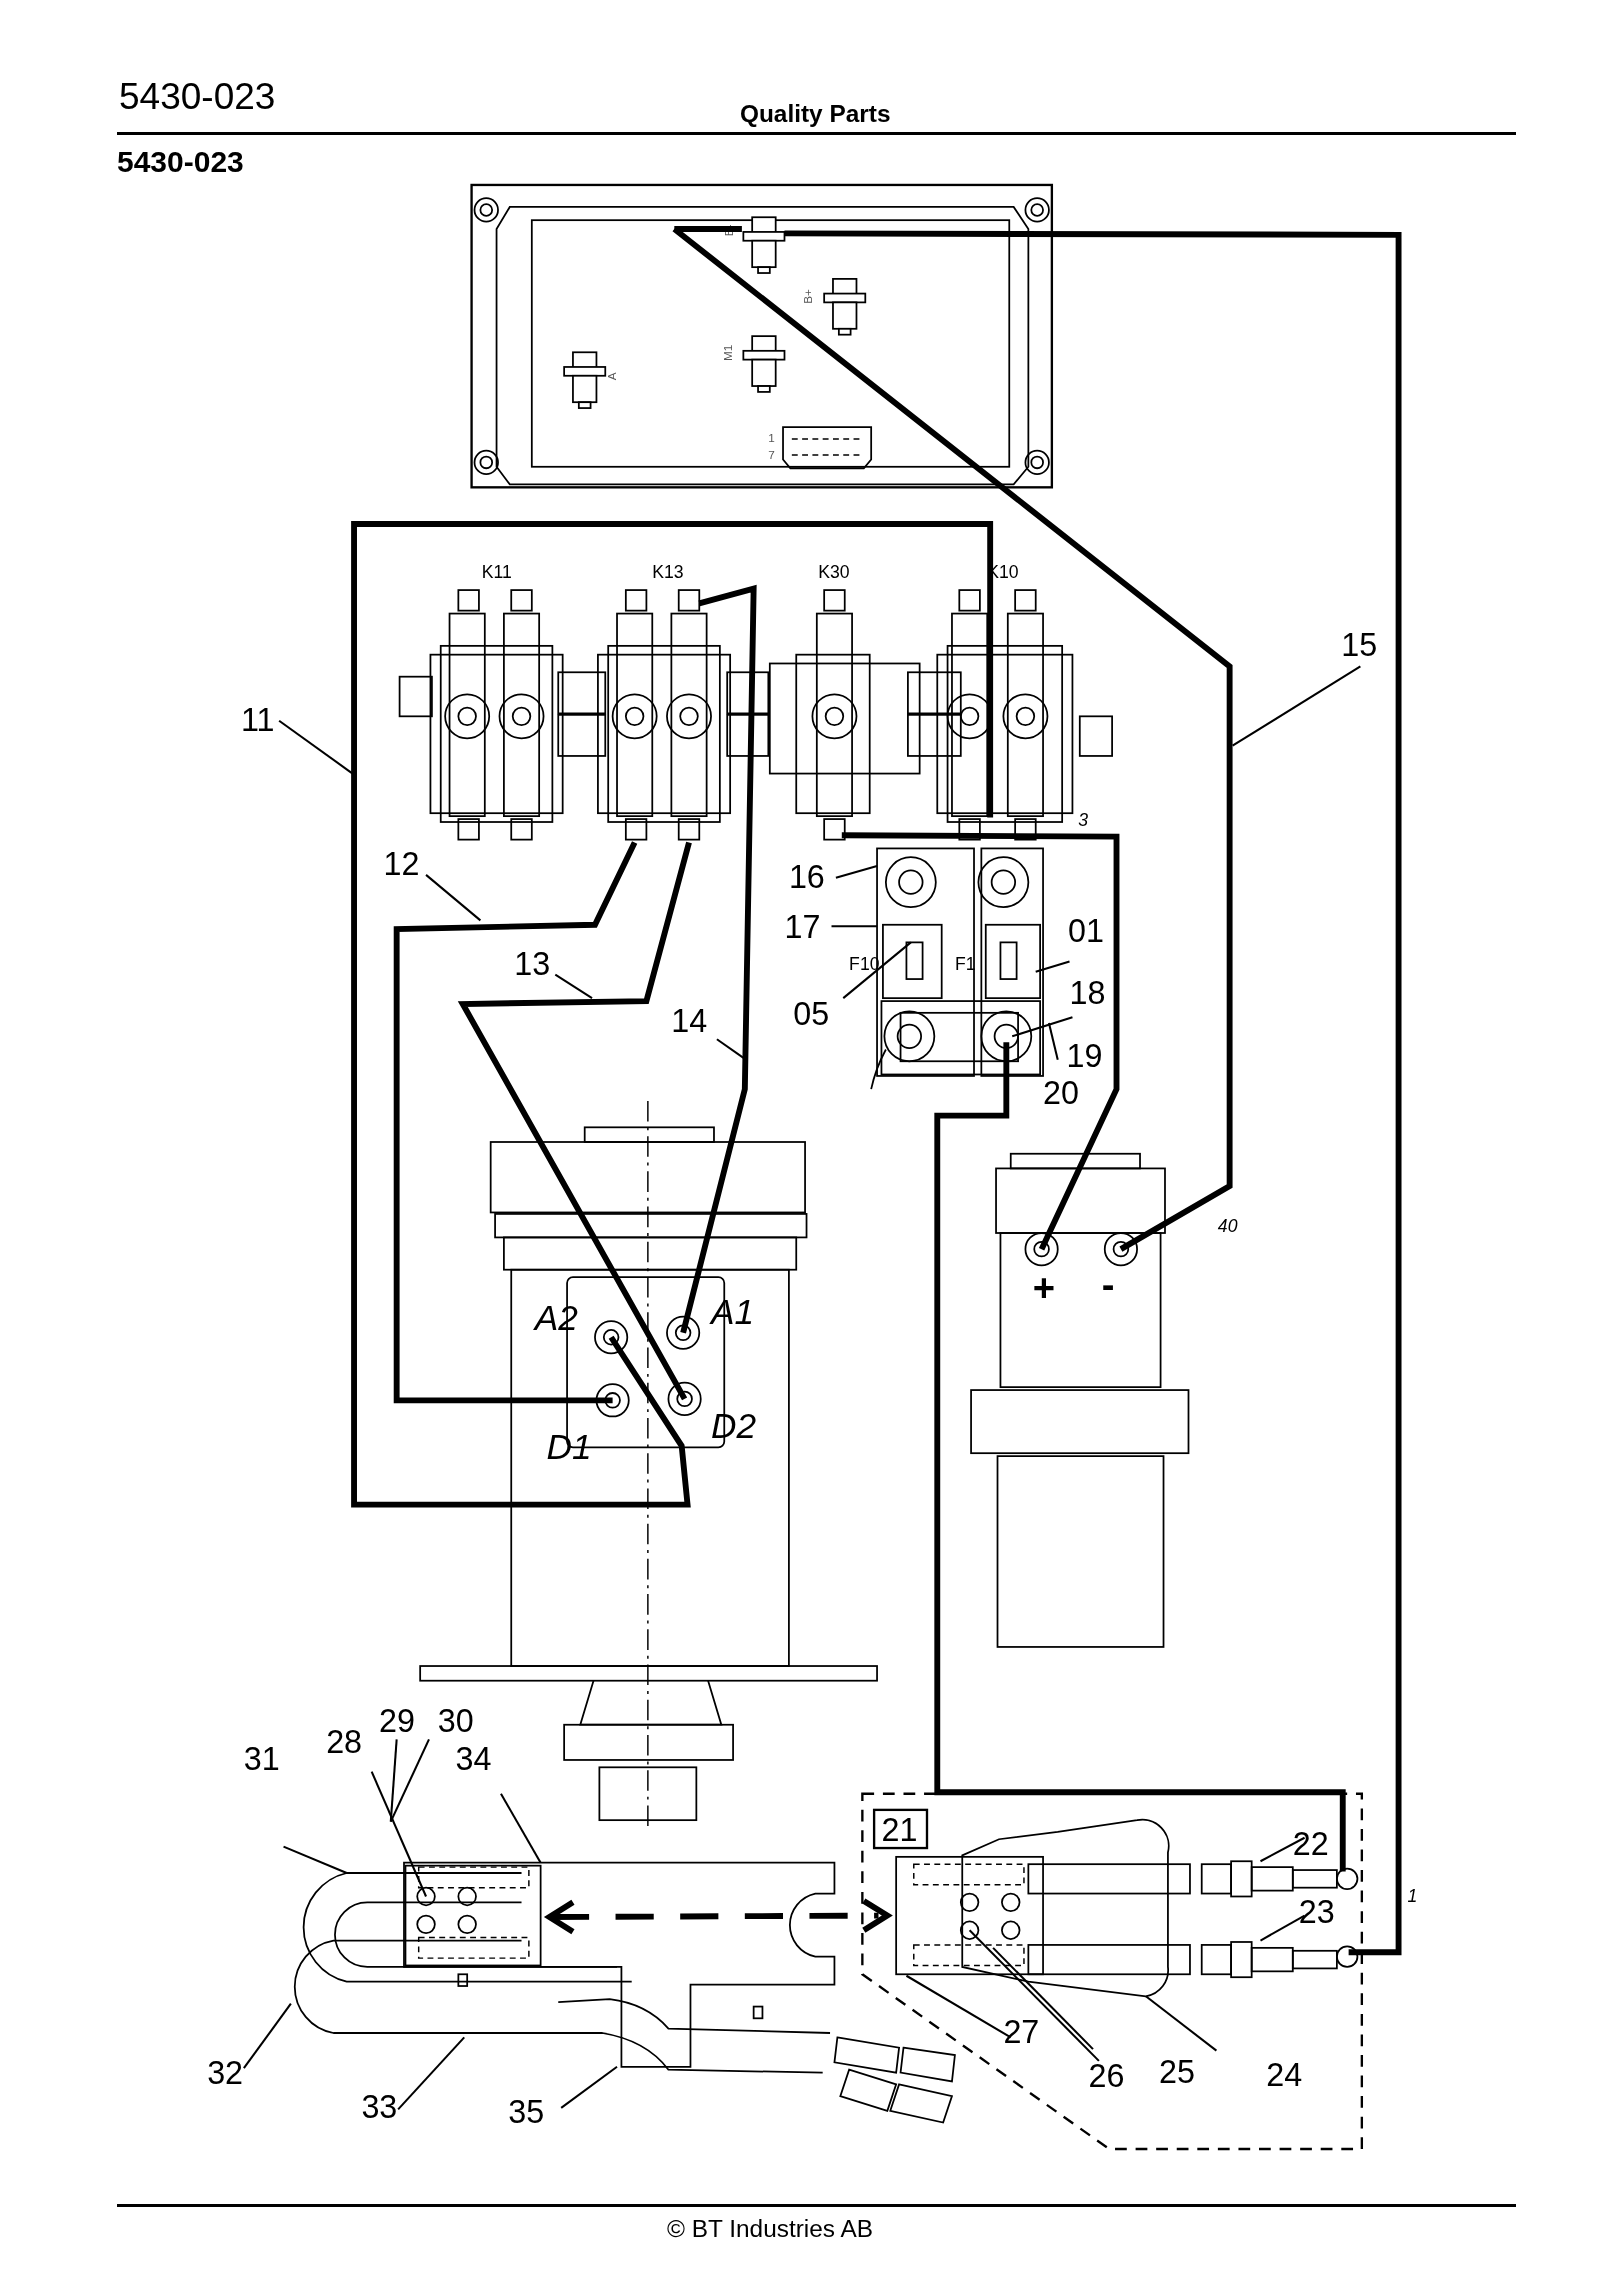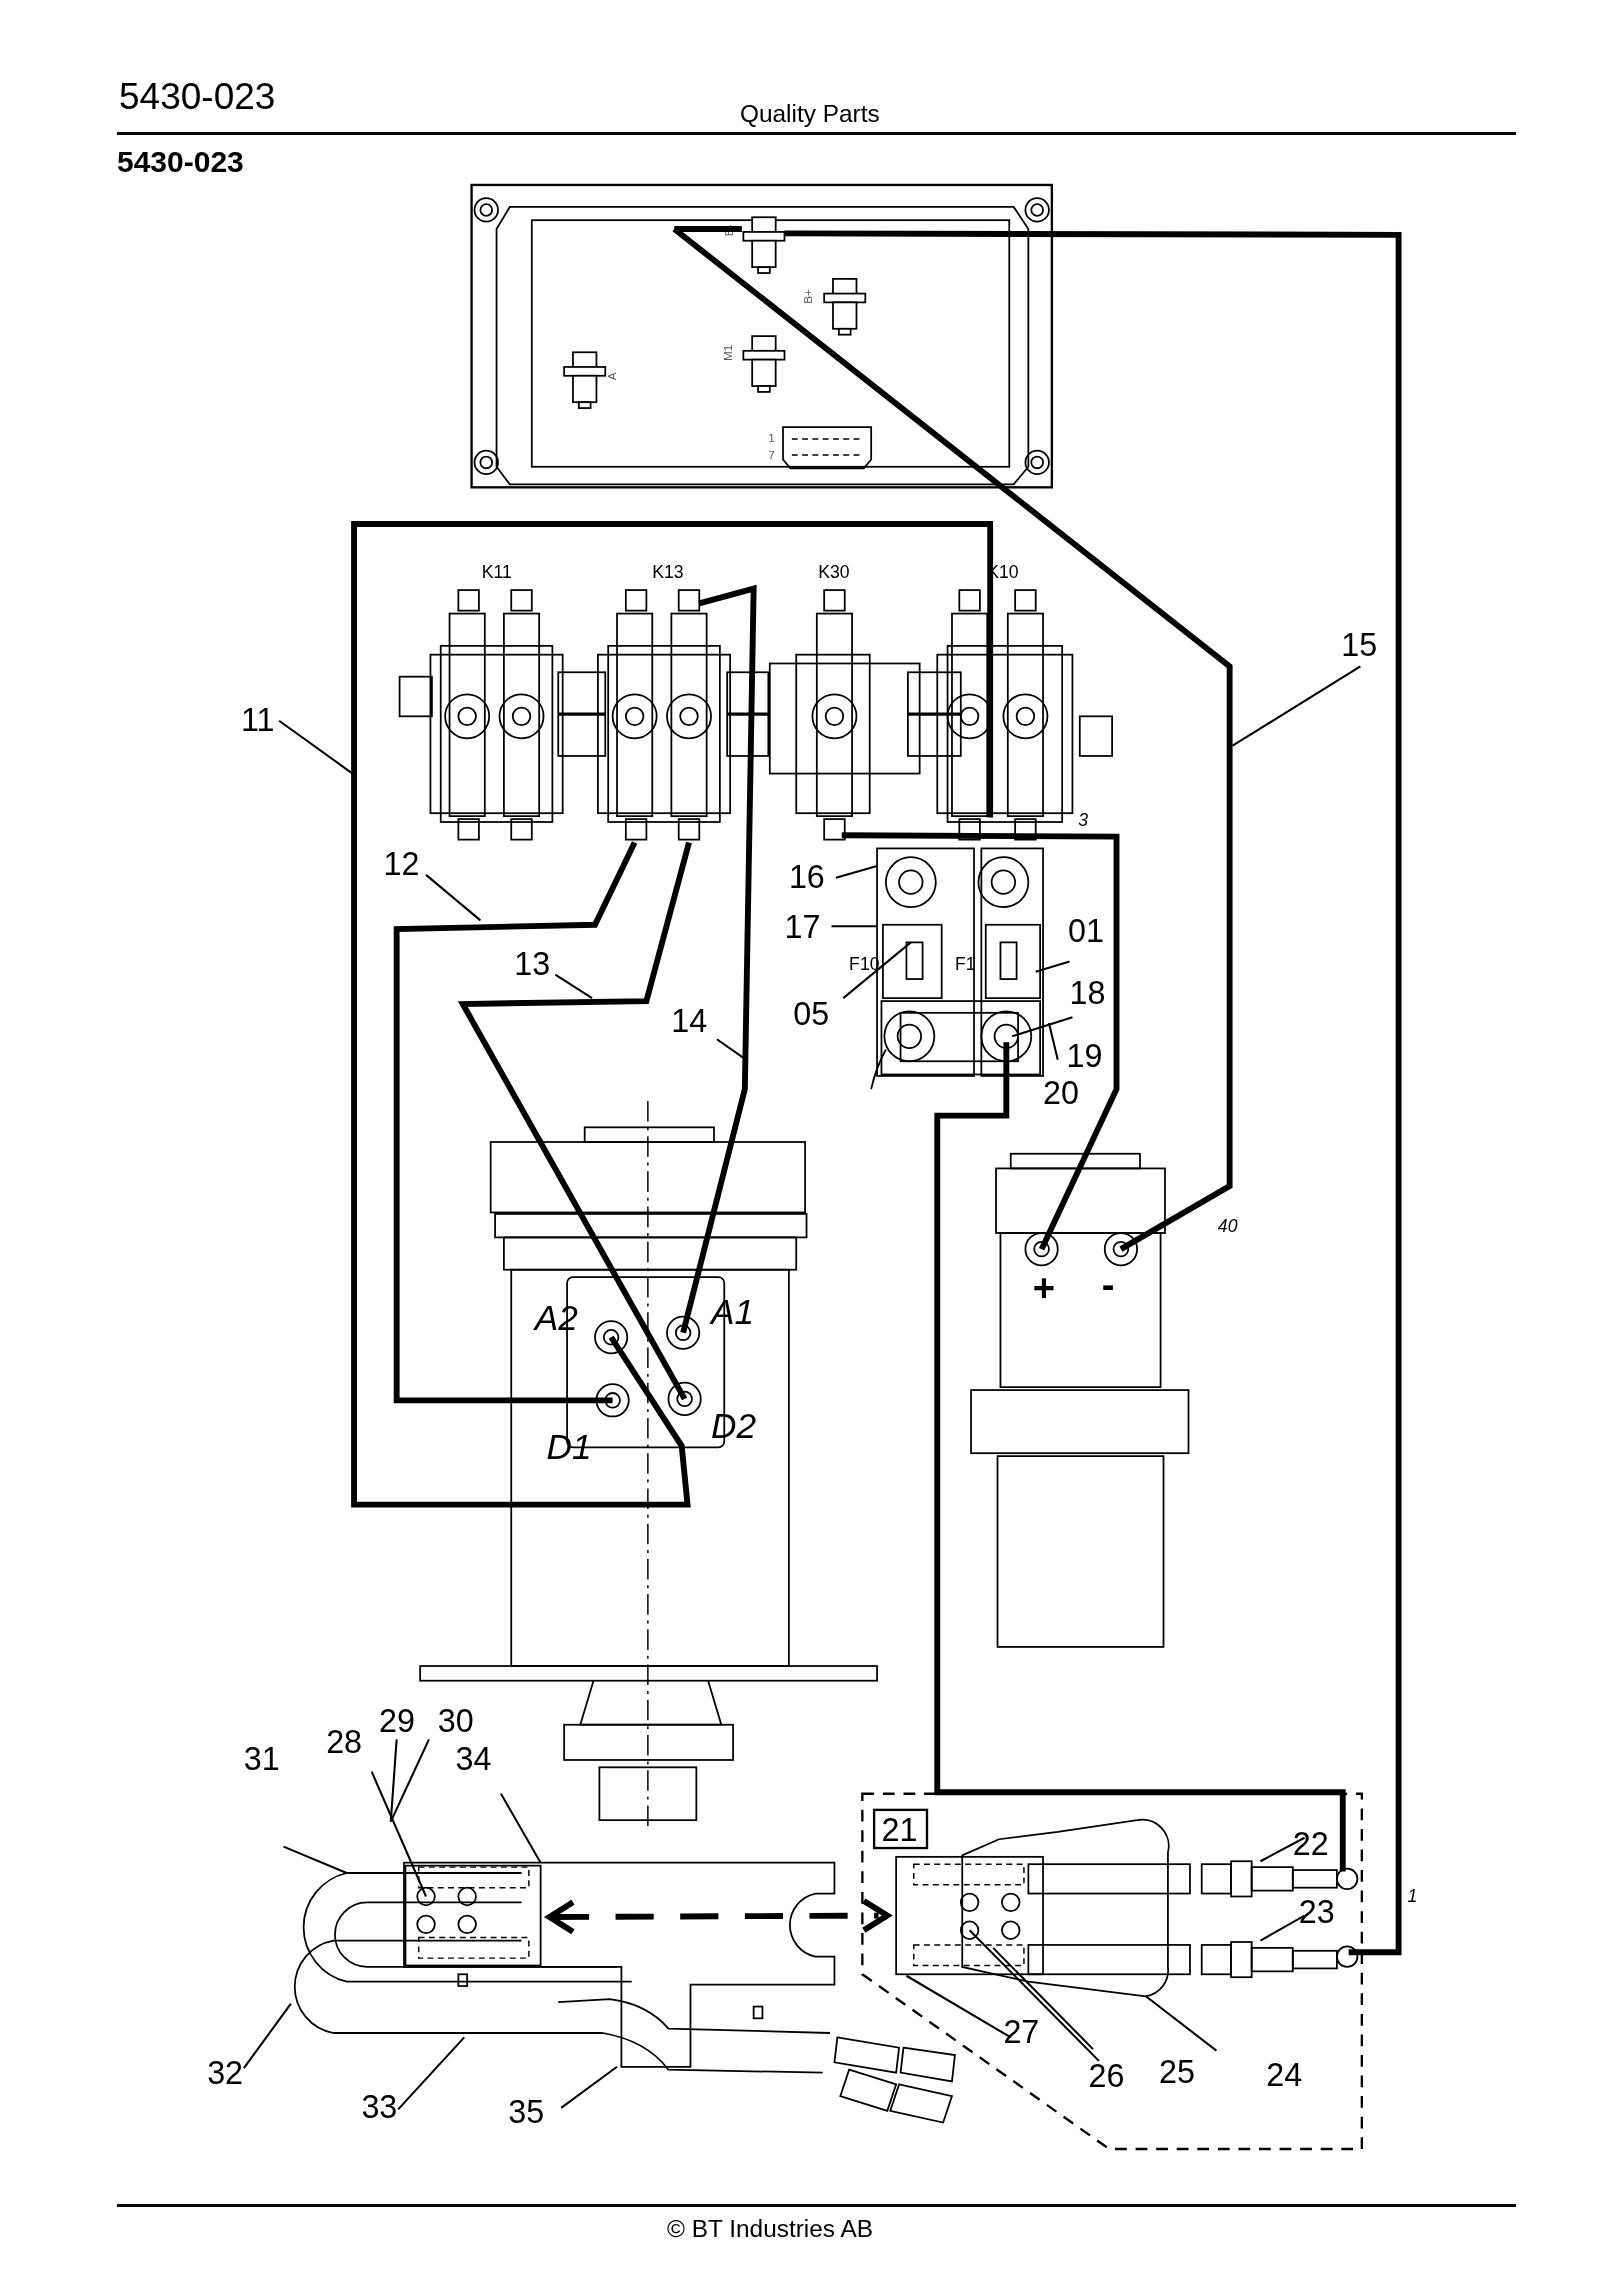--- a/index.html
+++ b/index.html
@@ -1,18 +1,18 @@
 <!DOCTYPE html>
 <html style="font-size:11px"><head>
 <meta charset="utf-8">
 <style>
   html,body{margin:0;padding:0;background:#ffffff;}
   body{width:1616px;height:2284px;position:relative;overflow:hidden;font-family:"Liberation Sans",sans-serif;color:#000;}
   #page-num{position:absolute;left:119px;top:76px;font-size:37px;font-weight:normal;}
-  #header-title{position:absolute;left:740px;top:100px;font-size:24.4px;font-weight:normal;}
+  #header-title{position:absolute;left:740px;top:100px;font-size:24.4px;font-weight:bold;}
   #header-rule{position:absolute;left:117px;top:132px;width:1399px;height:2.7px;background:#000;}
   #section-title{position:absolute;left:117px;top:145px;font-size:30px;font-weight:bold;}
   #footer-rule{position:absolute;left:117px;top:2204px;width:1399px;height:2.7px;background:#000;}
   #footer-text{position:absolute;left:0;width:1540px;top:2215px;text-align:center;font-size:24.4px;}
   #diagram{position:absolute;left:0;top:0;width:1616px;height:2284px;}
   svg text{font-family:"Liberation Sans",sans-serif;fill:#000;}
   .thin{fill:none;stroke:#000;stroke-width:1.2;}
   .med{fill:none;stroke:#000;stroke-width:1.6;}
   .wire{fill:none;stroke:#000;stroke-width:4;stroke-linejoin:miter;}
   .lead{fill:none;stroke:#000;stroke-width:1.4;}

